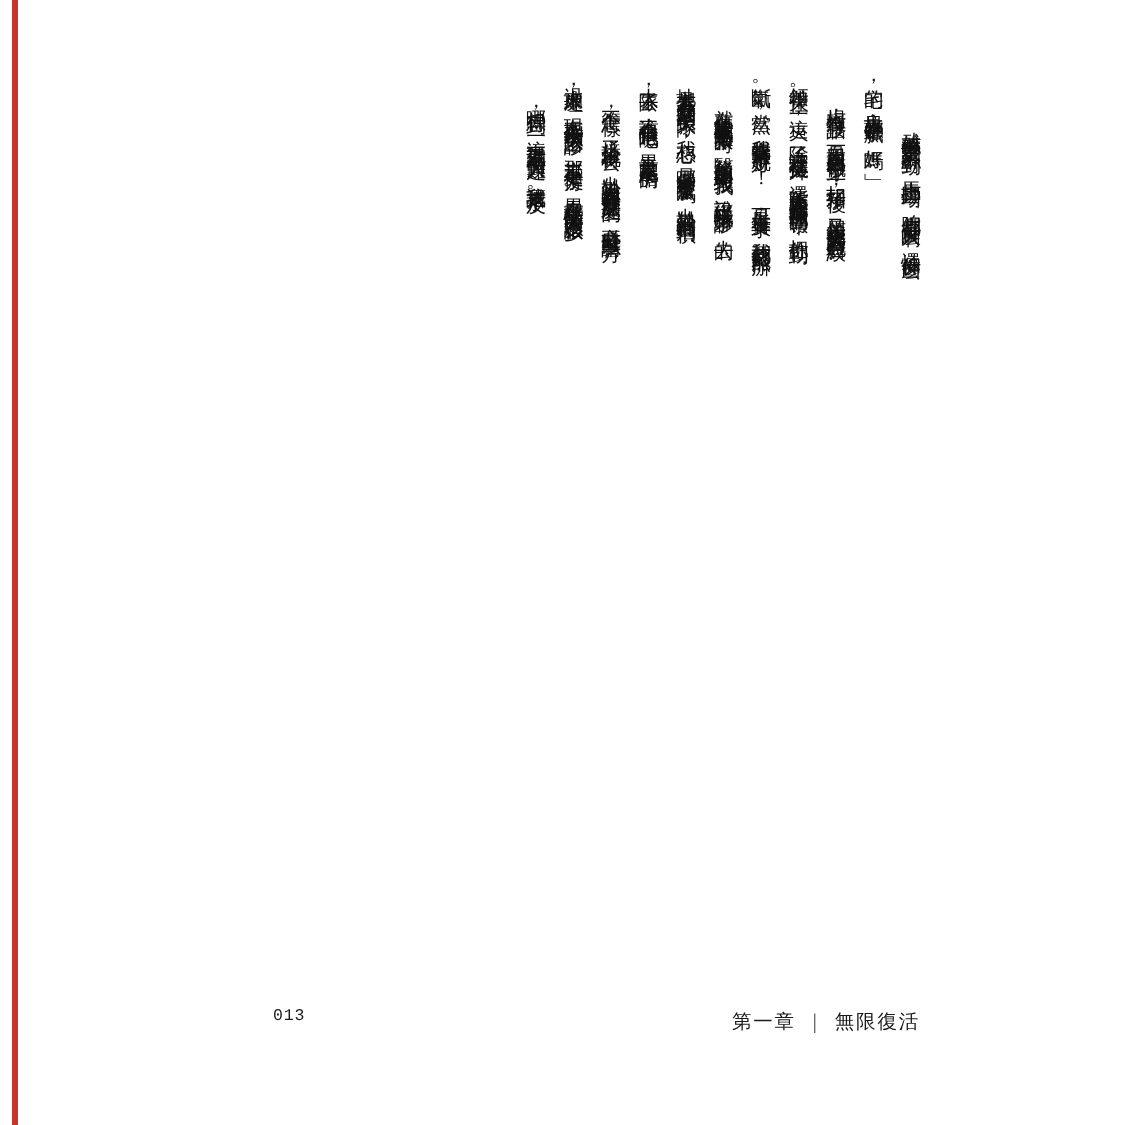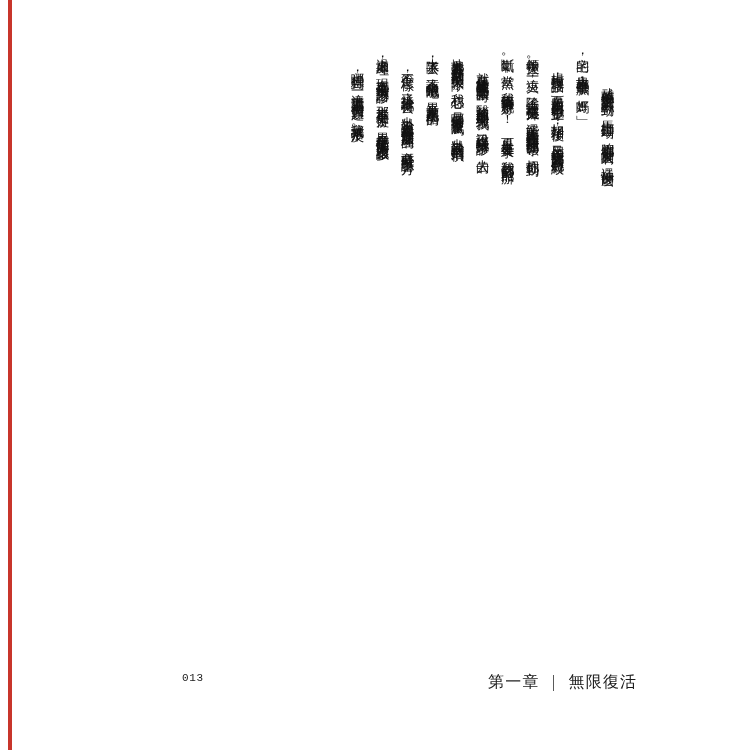--- a/index.html
+++ b/index.html
@@ -69,21 +69,21 @@
     top: 0;
     font-size: 11px;
     letter-spacing: 0.6px;
     color: #1a1a1a;
     font-family: Liberation Mono, monospace;
   }
   .running-head {
     position: absolute;
     left: 488px;
     top: 0;
-    font-size: 16px;
+    font-size: 13px;
     letter-spacing: 1.2px;
     color: #1a1a1a;
     white-space: nowrap;
   }
   .running-head .sep {
     display: inline-block;
     margin: 0 6px;
     color: #555;
   }
 </style>

